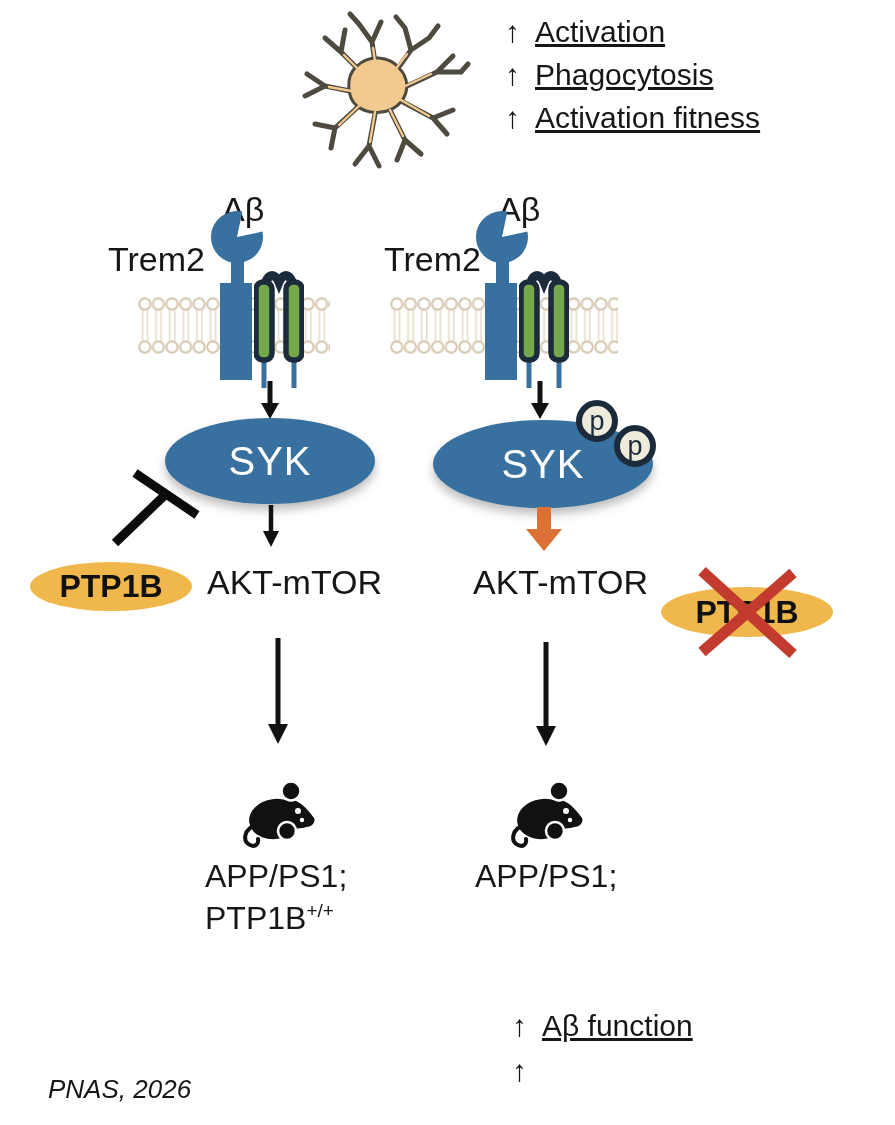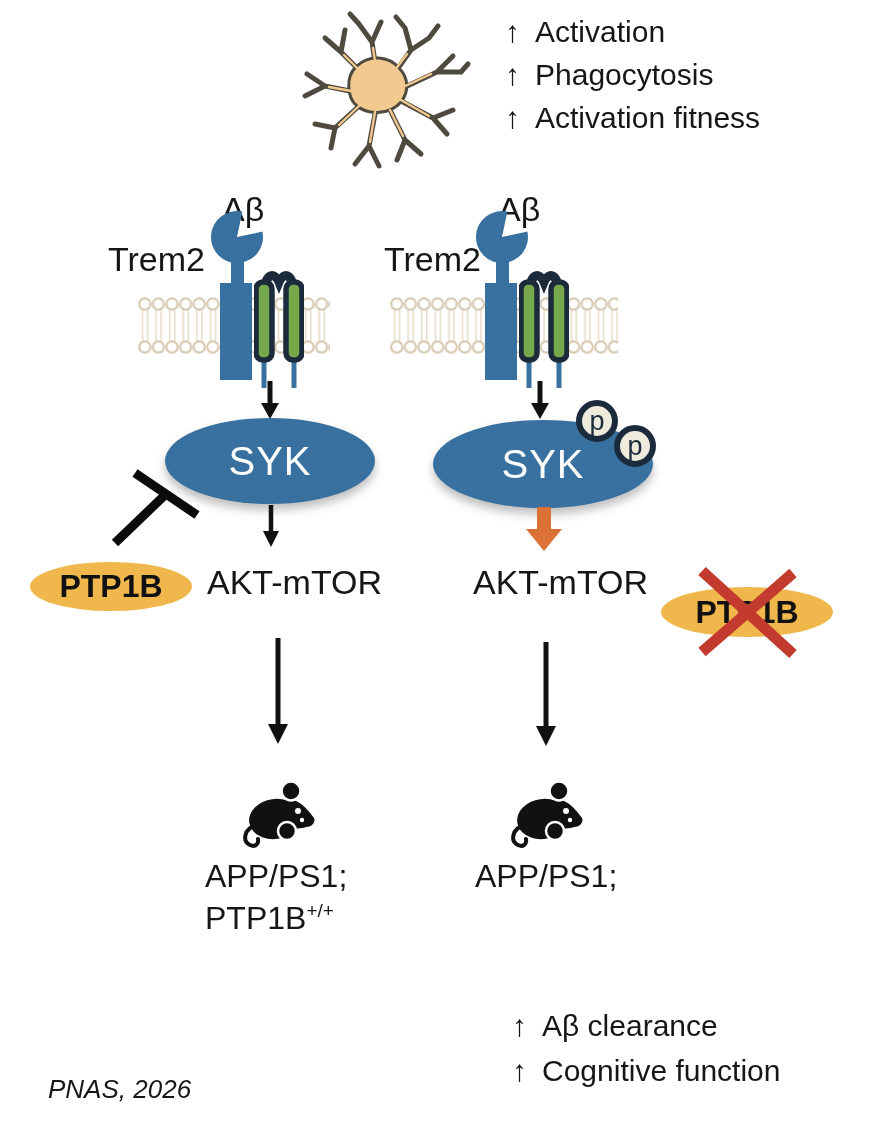--- a/index.html
+++ b/index.html
@@ -2,21 +2,21 @@
 <html><head>
 <meta charset="utf-8">
 <style>
   html,body{margin:0;padding:0;background:#ffffff;}
   body{font-family:"Liberation Sans","DejaVu Sans",sans-serif;color:#161616;}
   .canvas{position:relative;width:895px;height:1125px;background:#fff;overflow:hidden;}
   .abs{position:absolute;}
   .fx-list{display:flex;flex-direction:column;}
   .fx-row{display:flex;align-items:flex-start;font-size:30px;line-height:43px;}
   .fx-arrow{width:30px;text-align:left;font-size:30px;}
-  .fx-label{white-space:nowrap;}
+  .fx-label{white-space:nowrap;text-decoration:underline;}
   .lbl{font-size:34px;white-space:nowrap;}
   .syk{background:#38719F;border-radius:50%;display:flex;align-items:center;justify-content:center;
        color:#fff;font-weight:normal;font-size:40px;letter-spacing:1px;
        box-shadow:0 6px 10px rgba(110,110,110,.45);z-index:2;}
   .ptp{background:#F0B84C;border-radius:50%;display:flex;align-items:center;justify-content:center;
        color:#111;font-weight:bold;font-size:32px;z-index:2;}
   .pbadge{width:42px;height:42px;border-radius:50%;background:#EFEBDC;border:6px solid #1B2B3C;
           box-sizing:border-box;display:flex;align-items:center;justify-content:center;
           font-size:27px;color:#1B2B3C;z-index:4;}
   .geno{font-size:32px;line-height:42px;white-space:nowrap;}
@@ -254,23 +254,22 @@
     </svg>
   </div>
 
   <div class="abs geno" style="left:475px;top:855px;">
     <div>APP/PS1;</div>
   </div>
 
   <div class="abs fx-list" style="left:512px;top:1003px;">
     <div class="fx-row" style="line-height:45px;">
       <span class="fx-arrow">↑</span>
-      <span class="fx-label">Aβ clearance</span>
+      <span class="fx-label">Aβ function</span>
     </div>
     <div class="fx-row" style="line-height:45px;">
       <span class="fx-arrow">↑</span>
-      <span class="fx-label">Cognitive function</span>
     </div>
   </div>
 
   <div class="abs credit" style="left:48px;top:1074px;font-style:italic;">PNAS, 2026</div>
 
 </div>
 
 </body></html>

